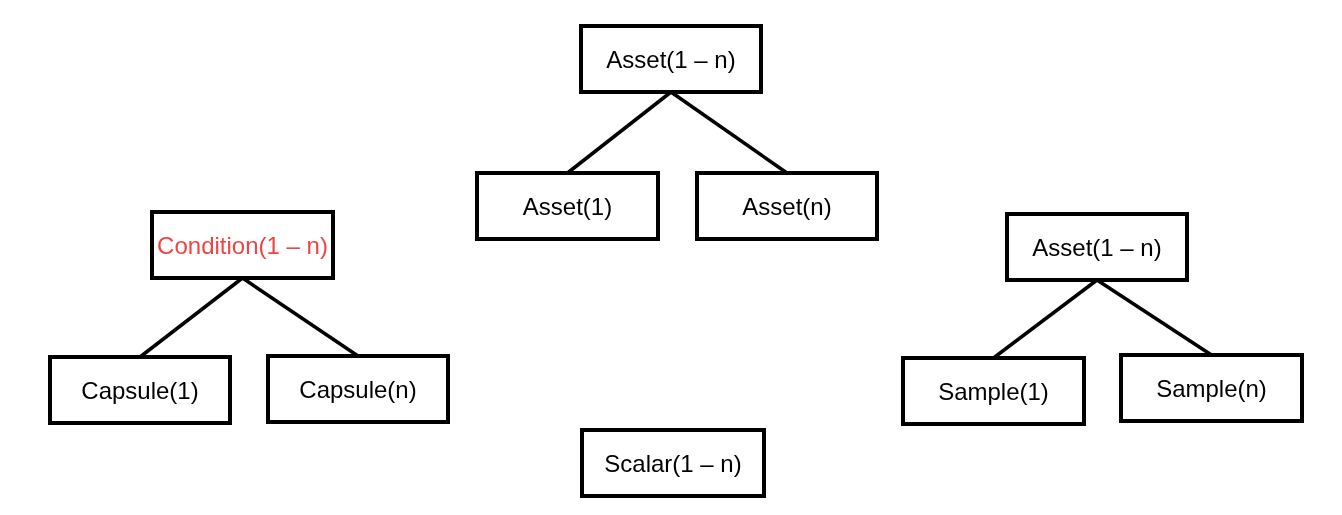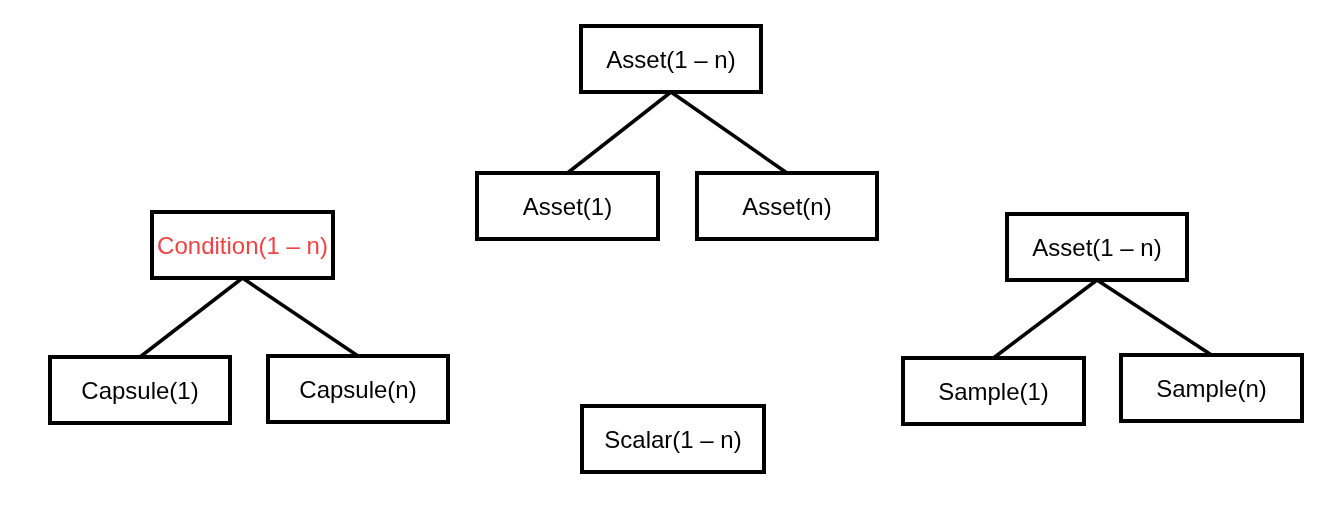--- a/index.html
+++ b/index.html
@@ -66,17 +66,17 @@
       <span>(1 – n)</span>
     </div>
     <div class="node" style="left: 901px; top: 356px; width: 185px; height: 70px; border-color: rgb(0, 0, 0); background: rgb(255, 255, 255); color: rgb(0, 0, 0);">
       <span>Sample</span>
       <span>(1)</span>
     </div>
     <div class="node" style="left: 1119px; top: 353px; width: 185px; height: 70px; border-color: rgb(0, 0, 0); background: rgb(255, 255, 255); color: rgb(0, 0, 0);">
       <span>Sample</span>
       <span>(n)</span>
     </div>
-    <div class="node" style="left: 580px; top: 404px; width: 186px; height: 70px; border-color: rgb(0, 0, 0); background: rgb(255, 255, 255); color: rgb(0, 0, 0);">
+    <div class="node" style="left: 580px; top: 428px; width: 186px; height: 70px; border-color: rgb(0, 0, 0); background: rgb(255, 255, 255); color: rgb(0, 0, 0);">
       <span>Scalar</span>
       <span>(1 – n)</span>
     </div>
   </div>
 
 </body></html>

